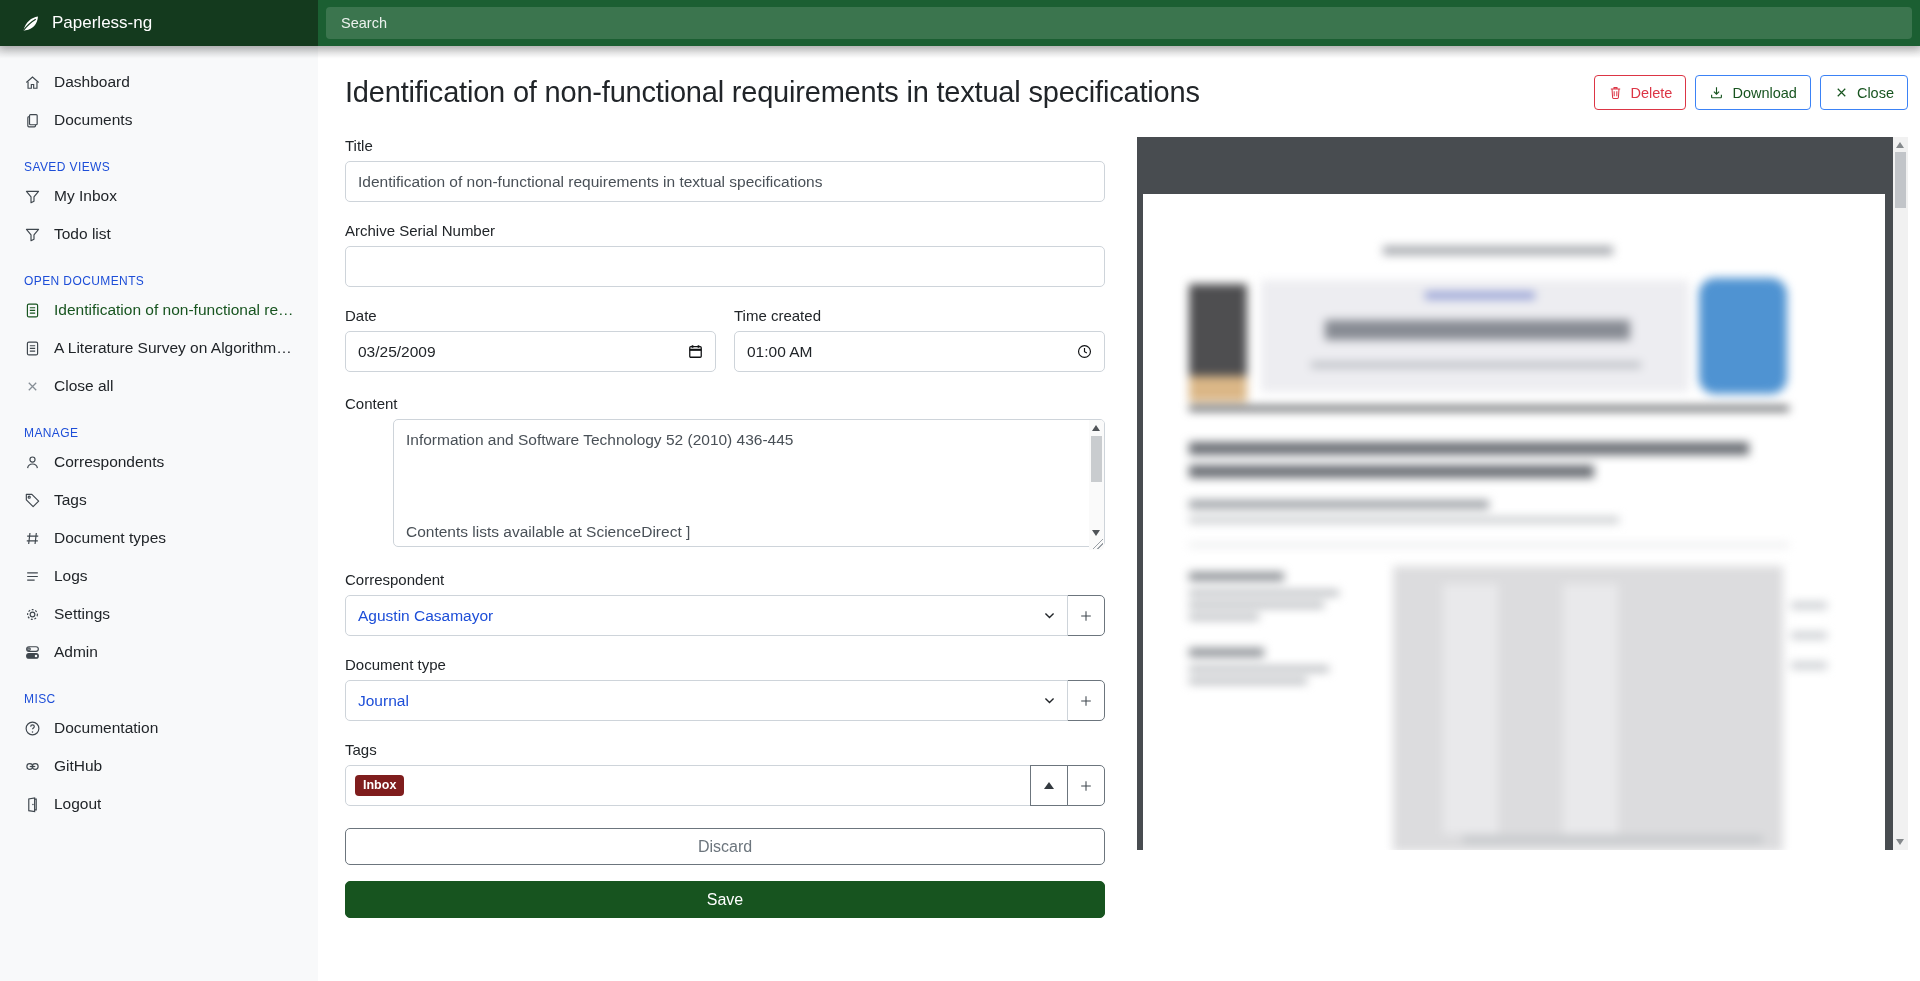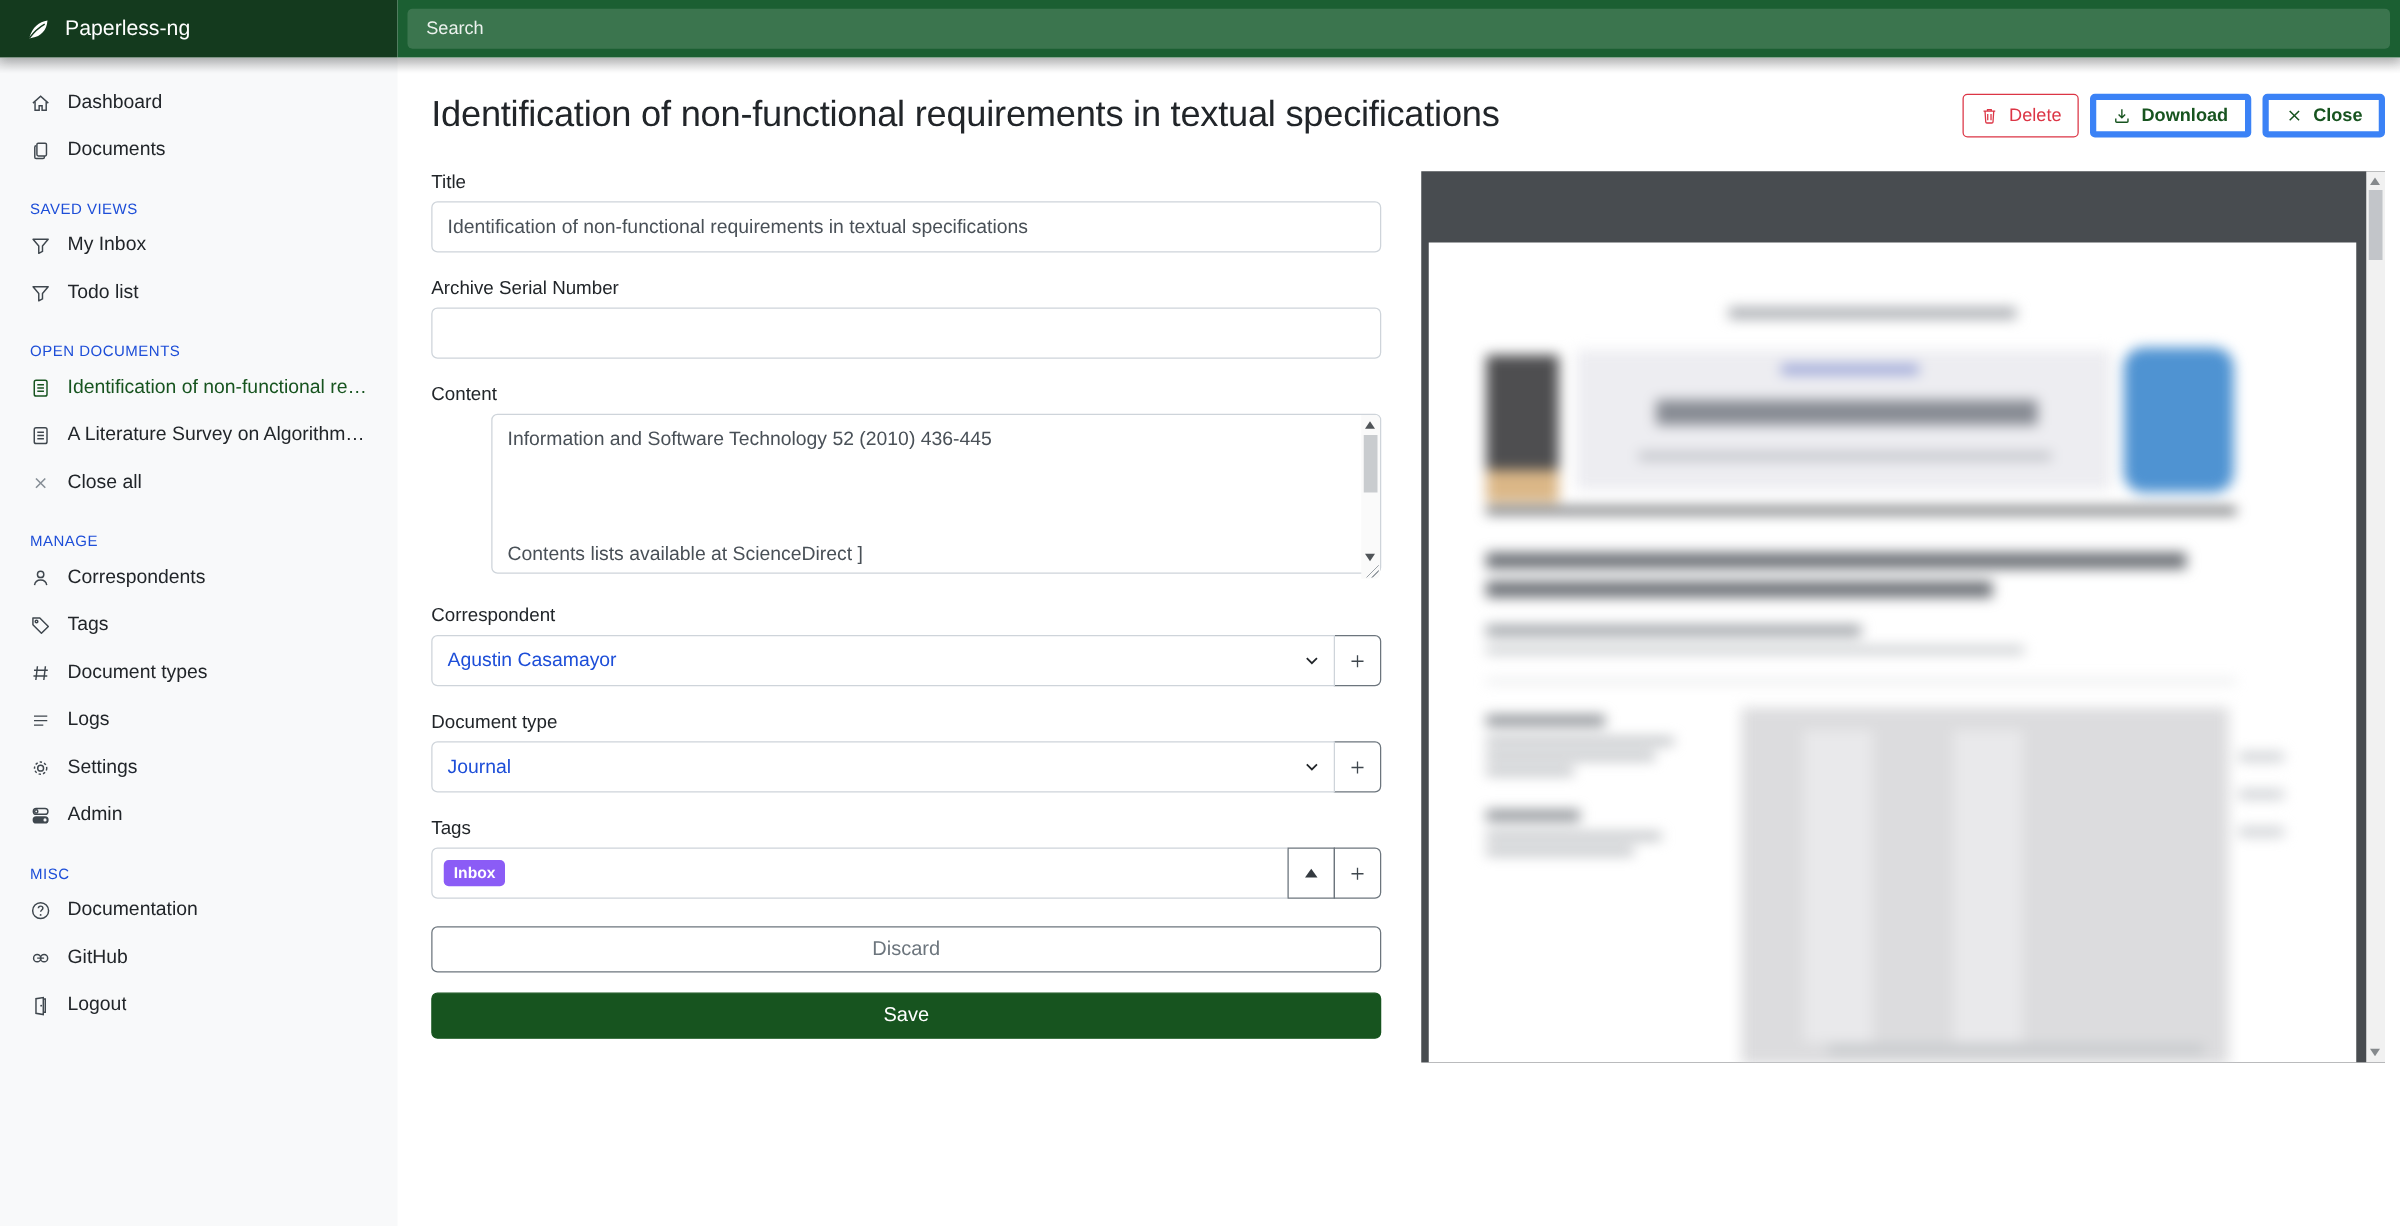--- a/index.html
+++ b/index.html
@@ -35,21 +35,21 @@
 
   
   .page-header { display:flex; align-items:center; justify-content:space-between; padding:29px 0 27px 0; }
   .page-header h1 { font-size:29px; font-weight:400; color:#212529; letter-spacing:-.2px; }
   .header-actions { display:flex; gap:9px; flex:none; }
   .btn { height:35px; display:inline-flex; align-items:center; gap:8px; padding:0 13px;
     background:#fff; border-radius:4px; font-size:14.5px; cursor:pointer;
     font-family:"Liberation Sans","DejaVu Sans",sans-serif; }
   .btn svg { width:15px; height:15px; }
   .btn-outline-danger { border:1px solid #dc3545; color:#dc3545; }
-  .btn-outline-green  { border:5px solid #3b82f6; color:#17541f;font-weight:bold; }
+  .btn-outline-green  { border:1px solid #3b82f6; color:#17541f; }
 
   
   .content-row { display:flex; gap:32px; align-items:flex-start; }
   .form-col { width:760px; flex:none; }
 
   
   .fgroup { margin-bottom:20px; }
   .fgroup label { display:block; font-size:15px; margin-bottom:7px; color:#212529; }
   .tinput { width:100%; height:41px; border:1px solid #ced4da; border-radius:5px; padding:0 12px;
     font-size:15.5px; color:#495057; outline:none; background:#fff;
@@ -81,21 +81,21 @@
     pointer-events:none; }
   .sq-btn { width:38px; height:41px; flex:none; margin-left:-1px; background:#fff;
     border:1px solid #6c757d; display:flex; align-items:center; justify-content:center; cursor:pointer; }
   .sq-btn.last { border-radius:0 5px 5px 0; }
   .sq-btn svg { width:14px; height:14px; color:#3f474e; }
   .tri-up { width:0; height:0; border-left:5.5px solid transparent; border-right:5.5px solid transparent;
     border-bottom:7px solid #343a40; }
 
   .tags-box { flex:1; height:41px; border:1px solid #ced4da; border-radius:5px 0 0 5px;
     display:flex; align-items:center; padding:0 9px; background:#fff; }
-  .badge { background:#8b5cf6; color:#fff; font-size:12.5px; font-weight:bold; padding:4px 8px;
+  .badge { background:#7f1d1d; color:#fff; font-size:12.5px; font-weight:bold; padding:4px 8px;
     border-radius:4px; line-height:1; }
 
   .actions-row { display:flex; gap:16px; margin-top:22px;flex-direction:column; }
   .btn-discard { height:37px; padding:0 14px; background:#fff; border:1px solid #6c757d; color:#6c757d;
     border-radius:5px; font-size:16px; cursor:pointer; font-family:"Liberation Sans","DejaVu Sans",sans-serif; }
   .btn-save { height:37px; padding:0 15px; background:#17541f; border:1px solid #17541f; color:#fff;
     border-radius:5px; font-size:16px; cursor:pointer; font-family:"Liberation Sans","DejaVu Sans",sans-serif; }
 
   
   .preview-col { flex:1; height:713px; background:#484c50; position:relative; overflow:hidden; }
@@ -288,20 +288,43 @@
         <div class="fgroup">
           <label>Title</label>
           <input class="tinput" type="text" value="Identification of non-functional requirements in textual specifications" style="">
         </div>
 
         <div class="fgroup">
           <label>Archive Serial Number</label>
           <input class="tinput" type="text" value="" style="">
         </div>
 
+        <div class="two-col">
+          <div class="fgroup">
+            <label>Date</label>
+            <div class="iconwrap">
+              <input class="tinput" type="text" value="03/25/2009" style="">
+              <svg class="trail" viewBox="0 0 16 16" fill="none" stroke="currentColor" stroke-width="1.2">
+                <rect x="2.6" y="3.4" width="10.8" height="10" rx="1"></rect>
+                  <path d="M2.6 6.4h10.8" stroke-width="2"></path>
+                  <path d="M5.2 2v2.4M10.8 2v2.4" stroke-width="1.6"></path>
+              </svg>
+            </div>
+          </div>
+          <div class="fgroup">
+            <label>Time created</label>
+            <div class="iconwrap">
+              <input class="tinput" type="text" value="01:00 AM" style="">
+              <svg class="trail" viewBox="0 0 16 16" fill="none" stroke="currentColor" stroke-width="1.1">
+                <circle cx="8" cy="8" r="5.6"></circle>
+                  <path d="M8 4.8v3.4l2.2 1.3"></path>
+              </svg>
+            </div>
+          </div>
+        </div>
 
         <div class="fgroup">
           <label>Content</label>
           <div class="ta-wrap">
             <textarea class="tinput" style="">Information and Software Technology 52 (2010) 436-445
 
 
 
 Contents lists available at ScienceDirect ]</textarea>
             <div class="ta-scroll">

